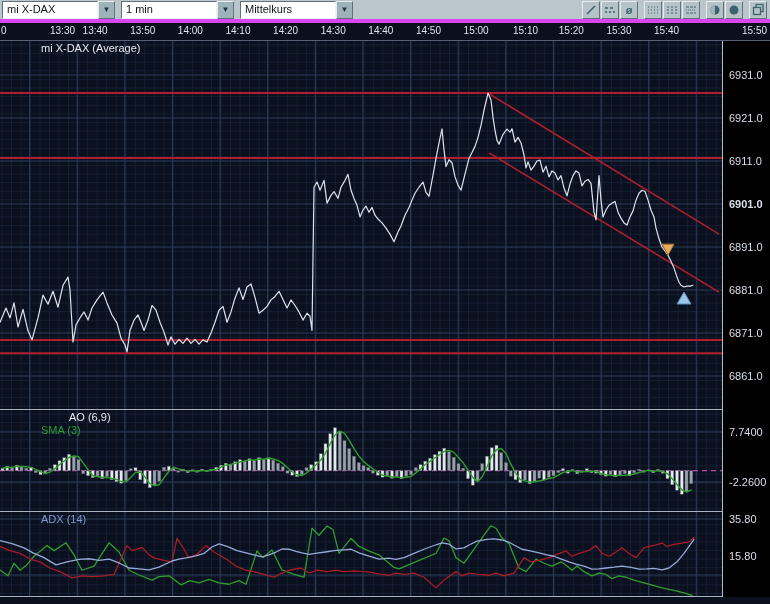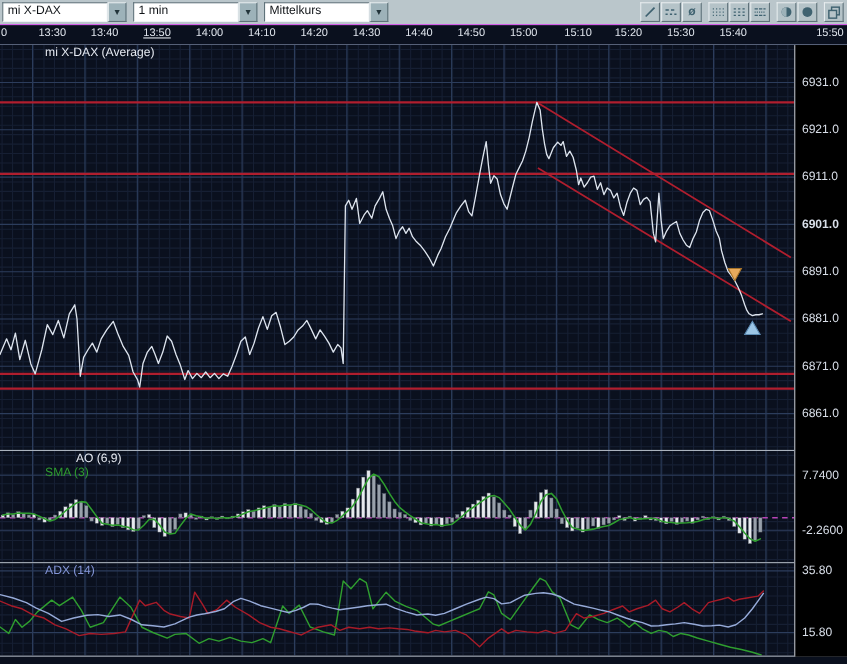--- a/index.html
+++ b/index.html
@@ -1,19 +1,19 @@
 <!DOCTYPE html>
 <html><head>
 <meta charset="utf-8">
 <style>
   html,body{margin:0;padding:0;background:#0a101e;}
   body{width:770px;height:604px;position:relative;overflow:hidden;
        font-family:"Liberation Sans",sans-serif;}
   .toolbar{position:absolute;top:0;left:0;width:770px;height:23px;background:#bac6cb;
-           border-bottom:1px solid #d946ef;display:flex;align-items:center;
+           border-bottom:4px solid #d946ef;display:flex;align-items:center;
            padding:0 2px;box-sizing:border-box;}
   .combo{display:flex;margin-right:6px;}
   .combo-field{width:86px;height:14px;background:#ffffff;border:1px solid;
                border-color:#5f727a #eef2f4 #eef2f4 #5f727a;font-size:11px;color:#101418;
                padding:1px 4px;line-height:13px;white-space:nowrap;overflow:hidden;}
   .combo-btn{width:17px;height:18px;background:#9db2b9;border:1px solid;
              border-color:#e6ecee #5f727a #5f727a #e6ecee;display:flex;align-items:center;
              justify-content:center;font-size:8px;color:#22343a;box-sizing:border-box;}
   .tool-spacer{flex:1;}
   .tool-group{display:flex;margin-left:5px;}
@@ -116,23 +116,23 @@
         <svg width="13" height="13">
           <rect x="4" y="1.5" width="7" height="7" fill="none" stroke="#3f6270" stroke-width="1.3"></rect>
           <rect x="1.5" y="4.5" width="7" height="7" fill="#b5c3c8" stroke="#3f6270" stroke-width="1.3"></rect>
         </svg>
       </div>
     </div>
   </div>
 
   <div class="time-axis" id="time-axis">
       <span class="time-label" style="left: 1px;">0</span>
-      <span class="time-label" style="left: 35px;">13:30</span>
+      <span class="time-label" style="left: 50px;">13:30</span>
       <span class="time-label" style="left: 82.62px;">13:40</span>
-      <span class="time-label" style="left: 130.24px; text-decoration: underline;">13:50</span>
+      <span class="time-label" style="left: 130.24px;">13:50</span>
       <span class="time-label" style="left: 177.86px;">14:00</span>
       <span class="time-label" style="left: 225.48px;">14:10</span>
       <span class="time-label" style="left: 273.1px;">14:20</span>
       <span class="time-label" style="left: 320.72px;">14:30</span>
       <span class="time-label" style="left: 368.34px;">14:40</span>
       <span class="time-label" style="left: 415.96px;">14:50</span>
       <span class="time-label" style="left: 463.58px;">15:00</span>
       <span class="time-label" style="left: 513px;">15:10</span>
       <span class="time-label" style="left: 558.82px;">15:20</span>
       <span class="time-label" style="left: 606.44px;">15:30</span>
@@ -671,16 +671,16 @@
       <div class="axis-value" style="top: 71px;">6921.0</div>
       <div class="axis-value" style="top: 114px;">6911.0</div>
       <div class="axis-value" style="top: 157px; font-weight: bold;">6901.0</div>
       <div class="axis-value" style="top: 200px;">6891.0</div>
       <div class="axis-value" style="top: 243px;">6881.0</div>
       <div class="axis-value" style="top: 286px;">6871.0</div>
       <div class="axis-value" style="top: 329px;">6861.0</div>
       <div class="axis-value" style="top: 385px;">7.7400</div>
       <div class="axis-value" style="top: 435px;">-2.2600</div>
       <div class="axis-value" style="top: 472px;">35.80</div>
-      <div class="axis-value" style="top: 528px;">15.80</div>
+      <div class="axis-value" style="top: 509px;">15.80</div>
     </div>
 
 </div>
 
 </body></html>

